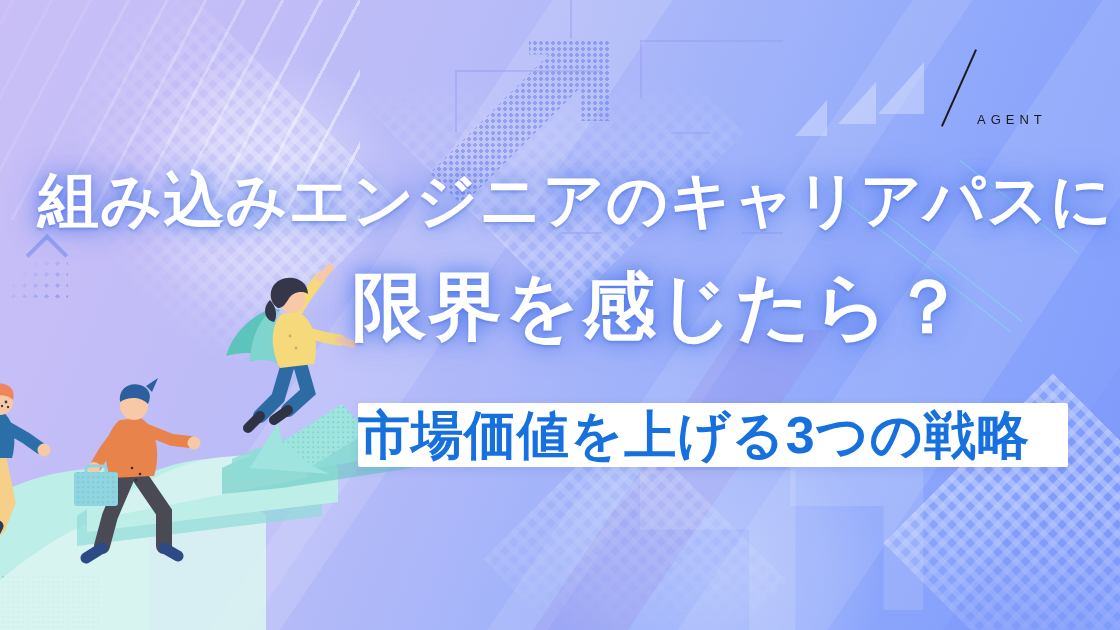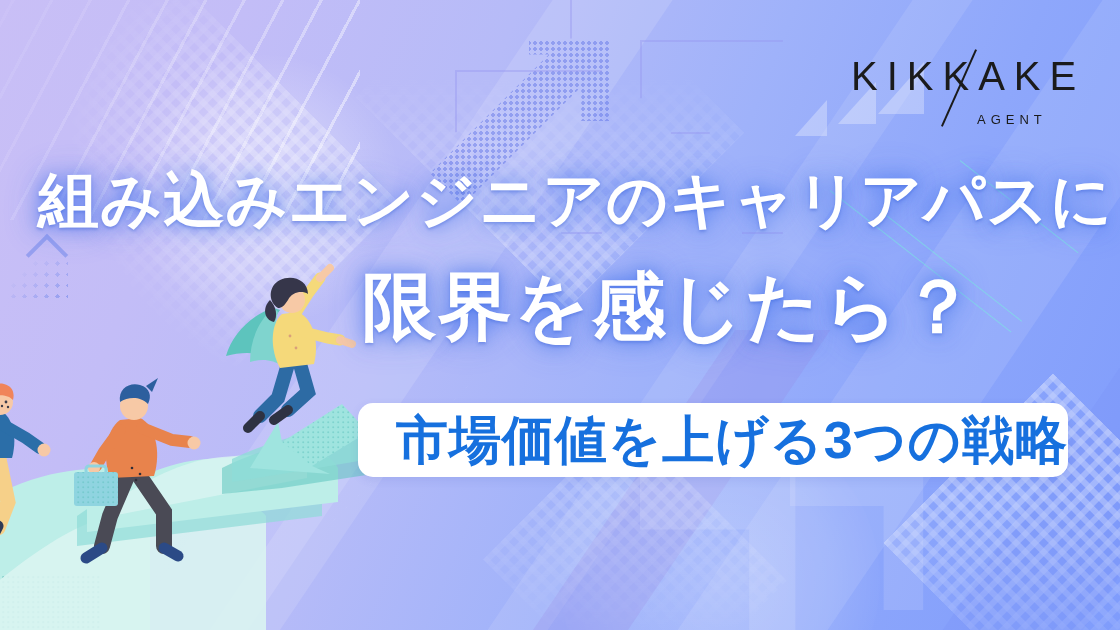--- a/index.html
+++ b/index.html
@@ -160,28 +160,28 @@
 
   
   #headline{position:absolute;left:0;top:0;width:1120px;height:630px;}
   .hl-line{
     position:absolute;color:#ffffff;font-weight:700;
     font-family:"Liberation Sans","DejaVu Sans",sans-serif;
     text-shadow:0 0 18px rgba(60,110,235,.75), 0 0 34px rgba(60,110,235,.45), 0 2px 3px rgba(40,80,200,.35);
     white-space:nowrap;letter-spacing:1px;
   }
   #line1{left:38px;top:160px;font-size:61px;}
-  #line2{left:362px;top:258px;font-size:74px;letter-spacing:2px;}
+  #line2{left:352px;top:258px;font-size:74px;letter-spacing:2px;}
 
   #pill{
     position:absolute;left:358px;top:403px;
-    width:710px;height:74px;
-    background:#ffffff;border-radius:15px;
+    width:710px;height:64px;
+    background:#ffffff;border-radius:2px;
     box-shadow:0 3px 10px rgba(60,80,180,.12);
-    display:flex;align-items:center;justify-content:flex-end;
+    display:flex;align-items:center;justify-content:flex-start;
   }
   #pill .pill-txt{
     color:#1670de;font-size:52px;font-weight:700;letter-spacing:1px;
     line-height:1;white-space:nowrap;
     font-family:"Liberation Sans","DejaVu Sans",sans-serif;
   }
 </style>
 </head>
 <body>
 
@@ -324,21 +324,20 @@
 
       <circle cx="310" cy="84" r="13" fill="#f7c9a6"></circle>
       <path d="M296 92 C 286 86 286 70 298 64 C 310 58 326 64 326 78 C 320 74 310 76 306 84 C 302 90 300 92 296 92 Z" fill="#36364a"></path>
       <path d="M288 84 C 280 92 282 104 292 106 C 296 100 294 90 288 84 Z" fill="#36364a"></path>
       <circle cx="308" cy="120" r="1.4" fill="#d9a07a"></circle>
       <circle cx="314" cy="132" r="1.4" fill="#d9a07a"></circle>
     </g>
   </svg>
 
   <div id="logo">
-    <div class="word">KIKKAKE</div>
     <div class="slash"></div>
     <div class="sub">AGENT</div>
   </div>
 
   <div id="headline">
     <div class="hl-line" id="line1">組み込みエンジニアのキャリアパスに</div>
     <div class="hl-line" id="line2">限界を感じたら？</div>
   </div>
 
   <div id="pill">

